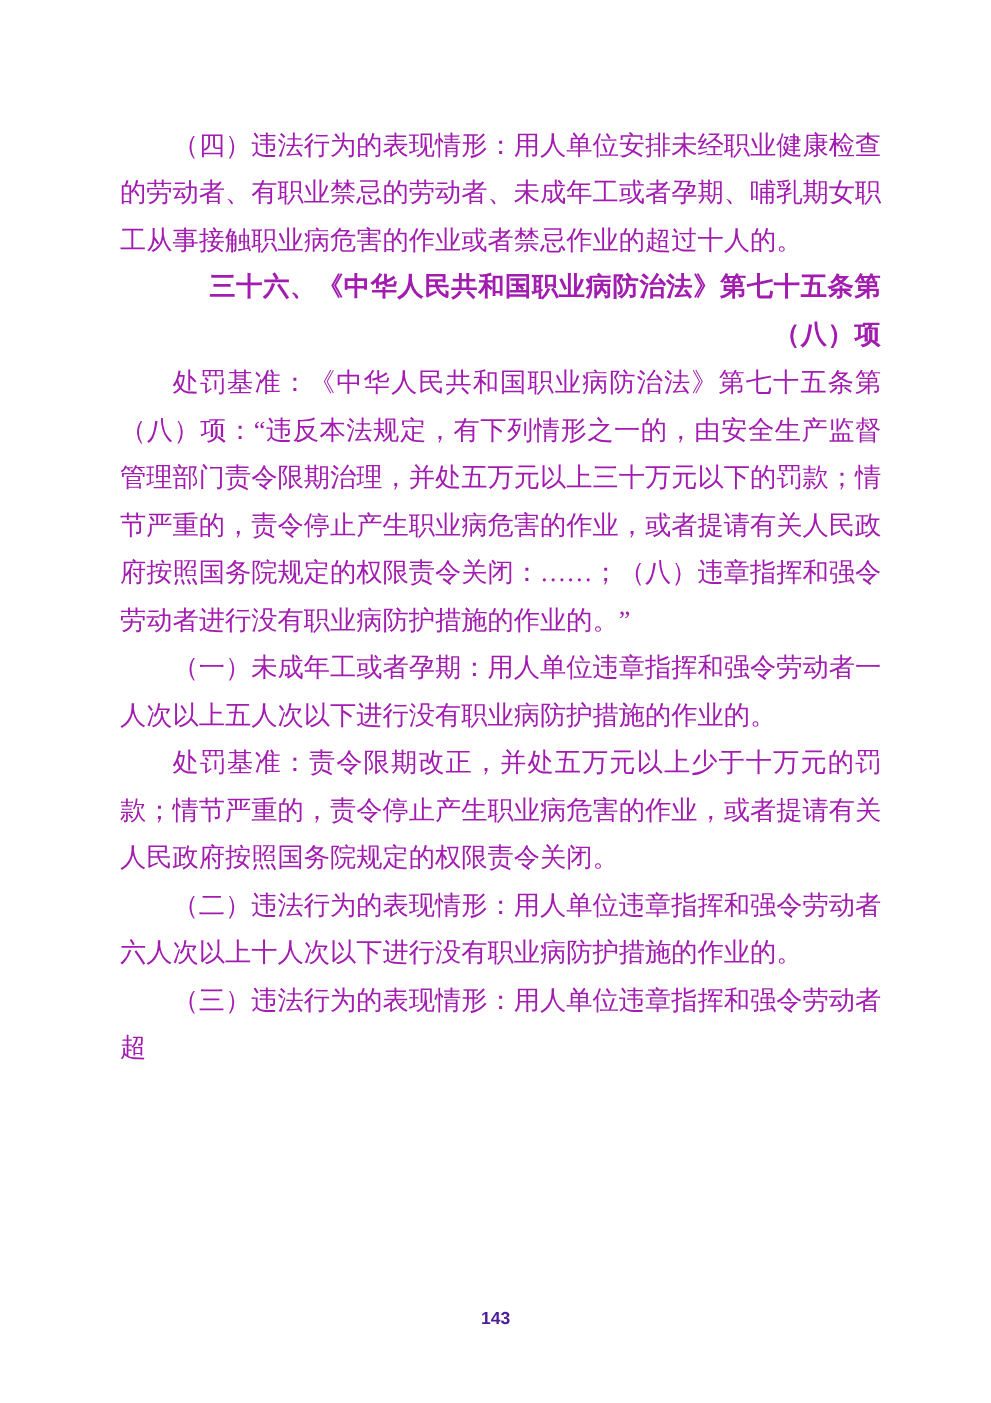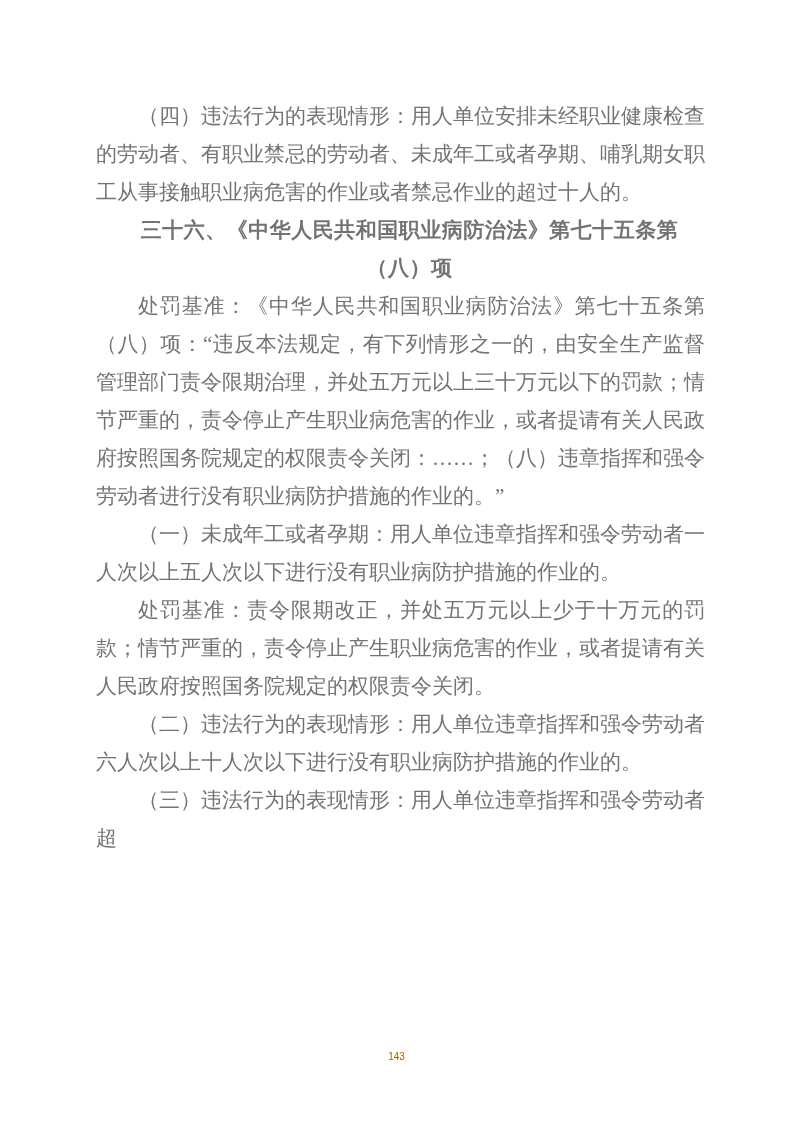--- a/index.html
+++ b/index.html
@@ -17,43 +17,43 @@
     overflow: hidden;
     color: #000000;
   }
   .content p {
     margin: 0;
     font-family: "Liberation Serif", "DejaVu Serif", serif;
     font-size: 21px;
     line-height: 38px;
     text-align: justify;
     text-indent: 2em;
-    color: #737373;
+    color: #a21caf;
     word-break: break-all;
   }
   .content p.heading {
     font-family: "Liberation Sans", "DejaVu Sans", sans-serif;
     font-weight: 700;
-    text-align: center;
+    text-align: right;
     text-indent: 0;
     letter-spacing: 0.5px;
     margin-left: 18px;
   }
   .footer {
     position: absolute;
     left: 0;
     right: 0;
     bottom: 58px;
     text-align: center;
   }
   .footer span {
     font-family: "Liberation Sans", "DejaVu Sans", sans-serif;
-    font-size: 10px;
-    font-weight: 400;
-    color: #a16207;
+    font-size: 14px;
+    font-weight: 700;
+    color: #4c1d95;
   }
 </style>
 </head>
 <body>
 
 <div class="page">
   <div class="content">
     <p>（四）违法行为的表现情形：用人单位安排未经职业健康检查的劳动者、有职业禁忌的劳动者、未成年工或者孕期、哺乳期女职工从事接触职业病危害的作业或者禁忌作业的超过十人的。</p>
     <p class="heading">三十六、《中华人民共和国职业病防治法》第七十五条第（八）项</p>
     <p>处罚基准：《中华人民共和国职业病防治法》第七十五条第（八）项：“违反本法规定，有下列情形之一的，由安全生产监督管理部门责令限期治理，并处五万元以上三十万元以下的罚款；情节严重的，责令停止产生职业病危害的作业，或者提请有关人民政府按照国务院规定的权限责令关闭：……；（八）违章指挥和强令劳动者进行没有职业病防护措施的作业的。”</p>

